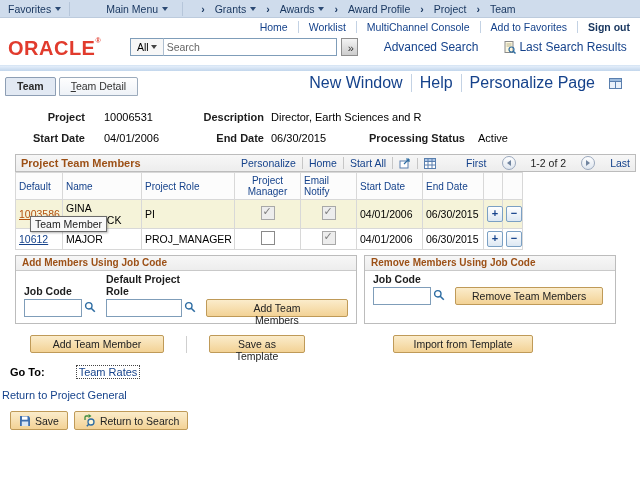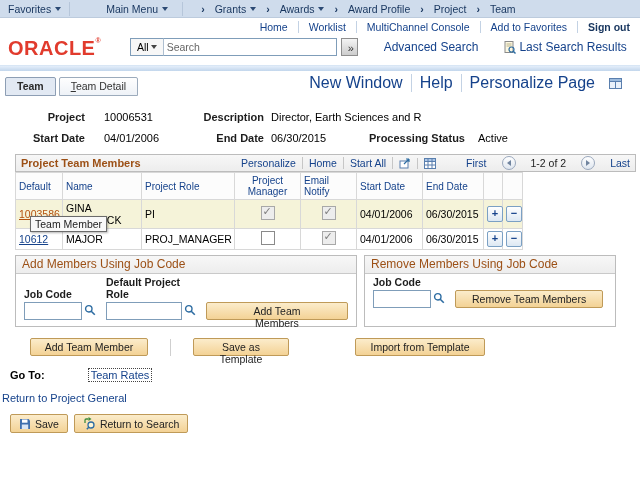--- a/index.html
+++ b/index.html
@@ -95,41 +95,41 @@
 
   .tooltip{position:absolute;left:15px;top:62px;z-index:6;background:#f8f8f8;border:1px solid #6b6b6b;
     padding:0 4px;height:14px;line-height:14px;font-size:10.5px;color:#222;white-space:nowrap;
     box-shadow:1px 1px 2px rgba(0,0,0,.3)}
 
   
   .jobrow{display:flex;gap:7px;margin:5px 0 0 15px}
   .box{border:1px solid #bcbcbc}
   .box.add{width:340px}.box.remove{width:250px}
   .boxhead{background:linear-gradient(#f7f7f7,#ededed);border-bottom:1px solid #c9c9c9;
-    padding:1px 6px 2px;font-weight:normal;color:#9c5016;font-size:12px}
+    padding:1px 6px 2px;font-weight:bold;color:#9c5016;font-size:10px}
   .boxbody{padding:2px 8px 6px;display:flex;align-items:flex-end;gap:10px}
   .fld .flab{font-weight:bold;font-size:10.5px;margin-bottom:2px;color:#1d1d1d}
   .lkwrap{display:flex;align-items:center;gap:2px}
   .txt{width:52px;height:14px;border:1px solid #7f9db9;font-size:10.5px;padding:1px 2px;
     font-family:"Liberation Sans",sans-serif}
   .psbtn{background:linear-gradient(#fbeccb,#f3d295);border:1px solid #bf9a58;border-radius:2px;
     font-size:10.5px;padding:2px 12px;color:#222;font-family:"Liberation Sans",sans-serif;height:18px}
   .boxbody .psbtn{margin-bottom:0}
   .wide-btn{padding:2px 36px}
 
   
   .actionrow{display:flex;align-items:center;margin:11px 0 0 30px}
-  .b1{width:118px}
+  .b1{width:134px}
   .vdiv{width:1px;height:17px;background:#cfcfcf;margin:0 22px 0 22px}
   .b2{width:96px}
-  .b3{width:130px;margin-left:66px}
+  .b3{width:140px;margin-left:88px}
 
   .goto{display:flex;align-items:center;margin:13px 0 0 10px}
   .gotolabel{font-weight:bold}
-  .gotolink{margin-left:44px;color:#15428b;outline:1px dotted #444;padding:0 2px}
+  .gotolink{margin-left:32px;color:#15428b;outline:1px dotted #444;padding:0 2px}
   .retlink{margin:11px 0 0 2px;color:#15428b;display:inline-block}
 
   .toolbar{display:flex;gap:6px;margin:10px 0 0 10px}
   .tbtn{display:flex;align-items:center;gap:4px;background:linear-gradient(#fbeccb,#f3d295);
     border:1px solid #bf9a58;border-radius:2px;padding:2px 8px;font-size:10.5px;color:#222;
     font-family:"Liberation Sans",sans-serif;height:19px}
 </style>
 </head>
 <body>
 

